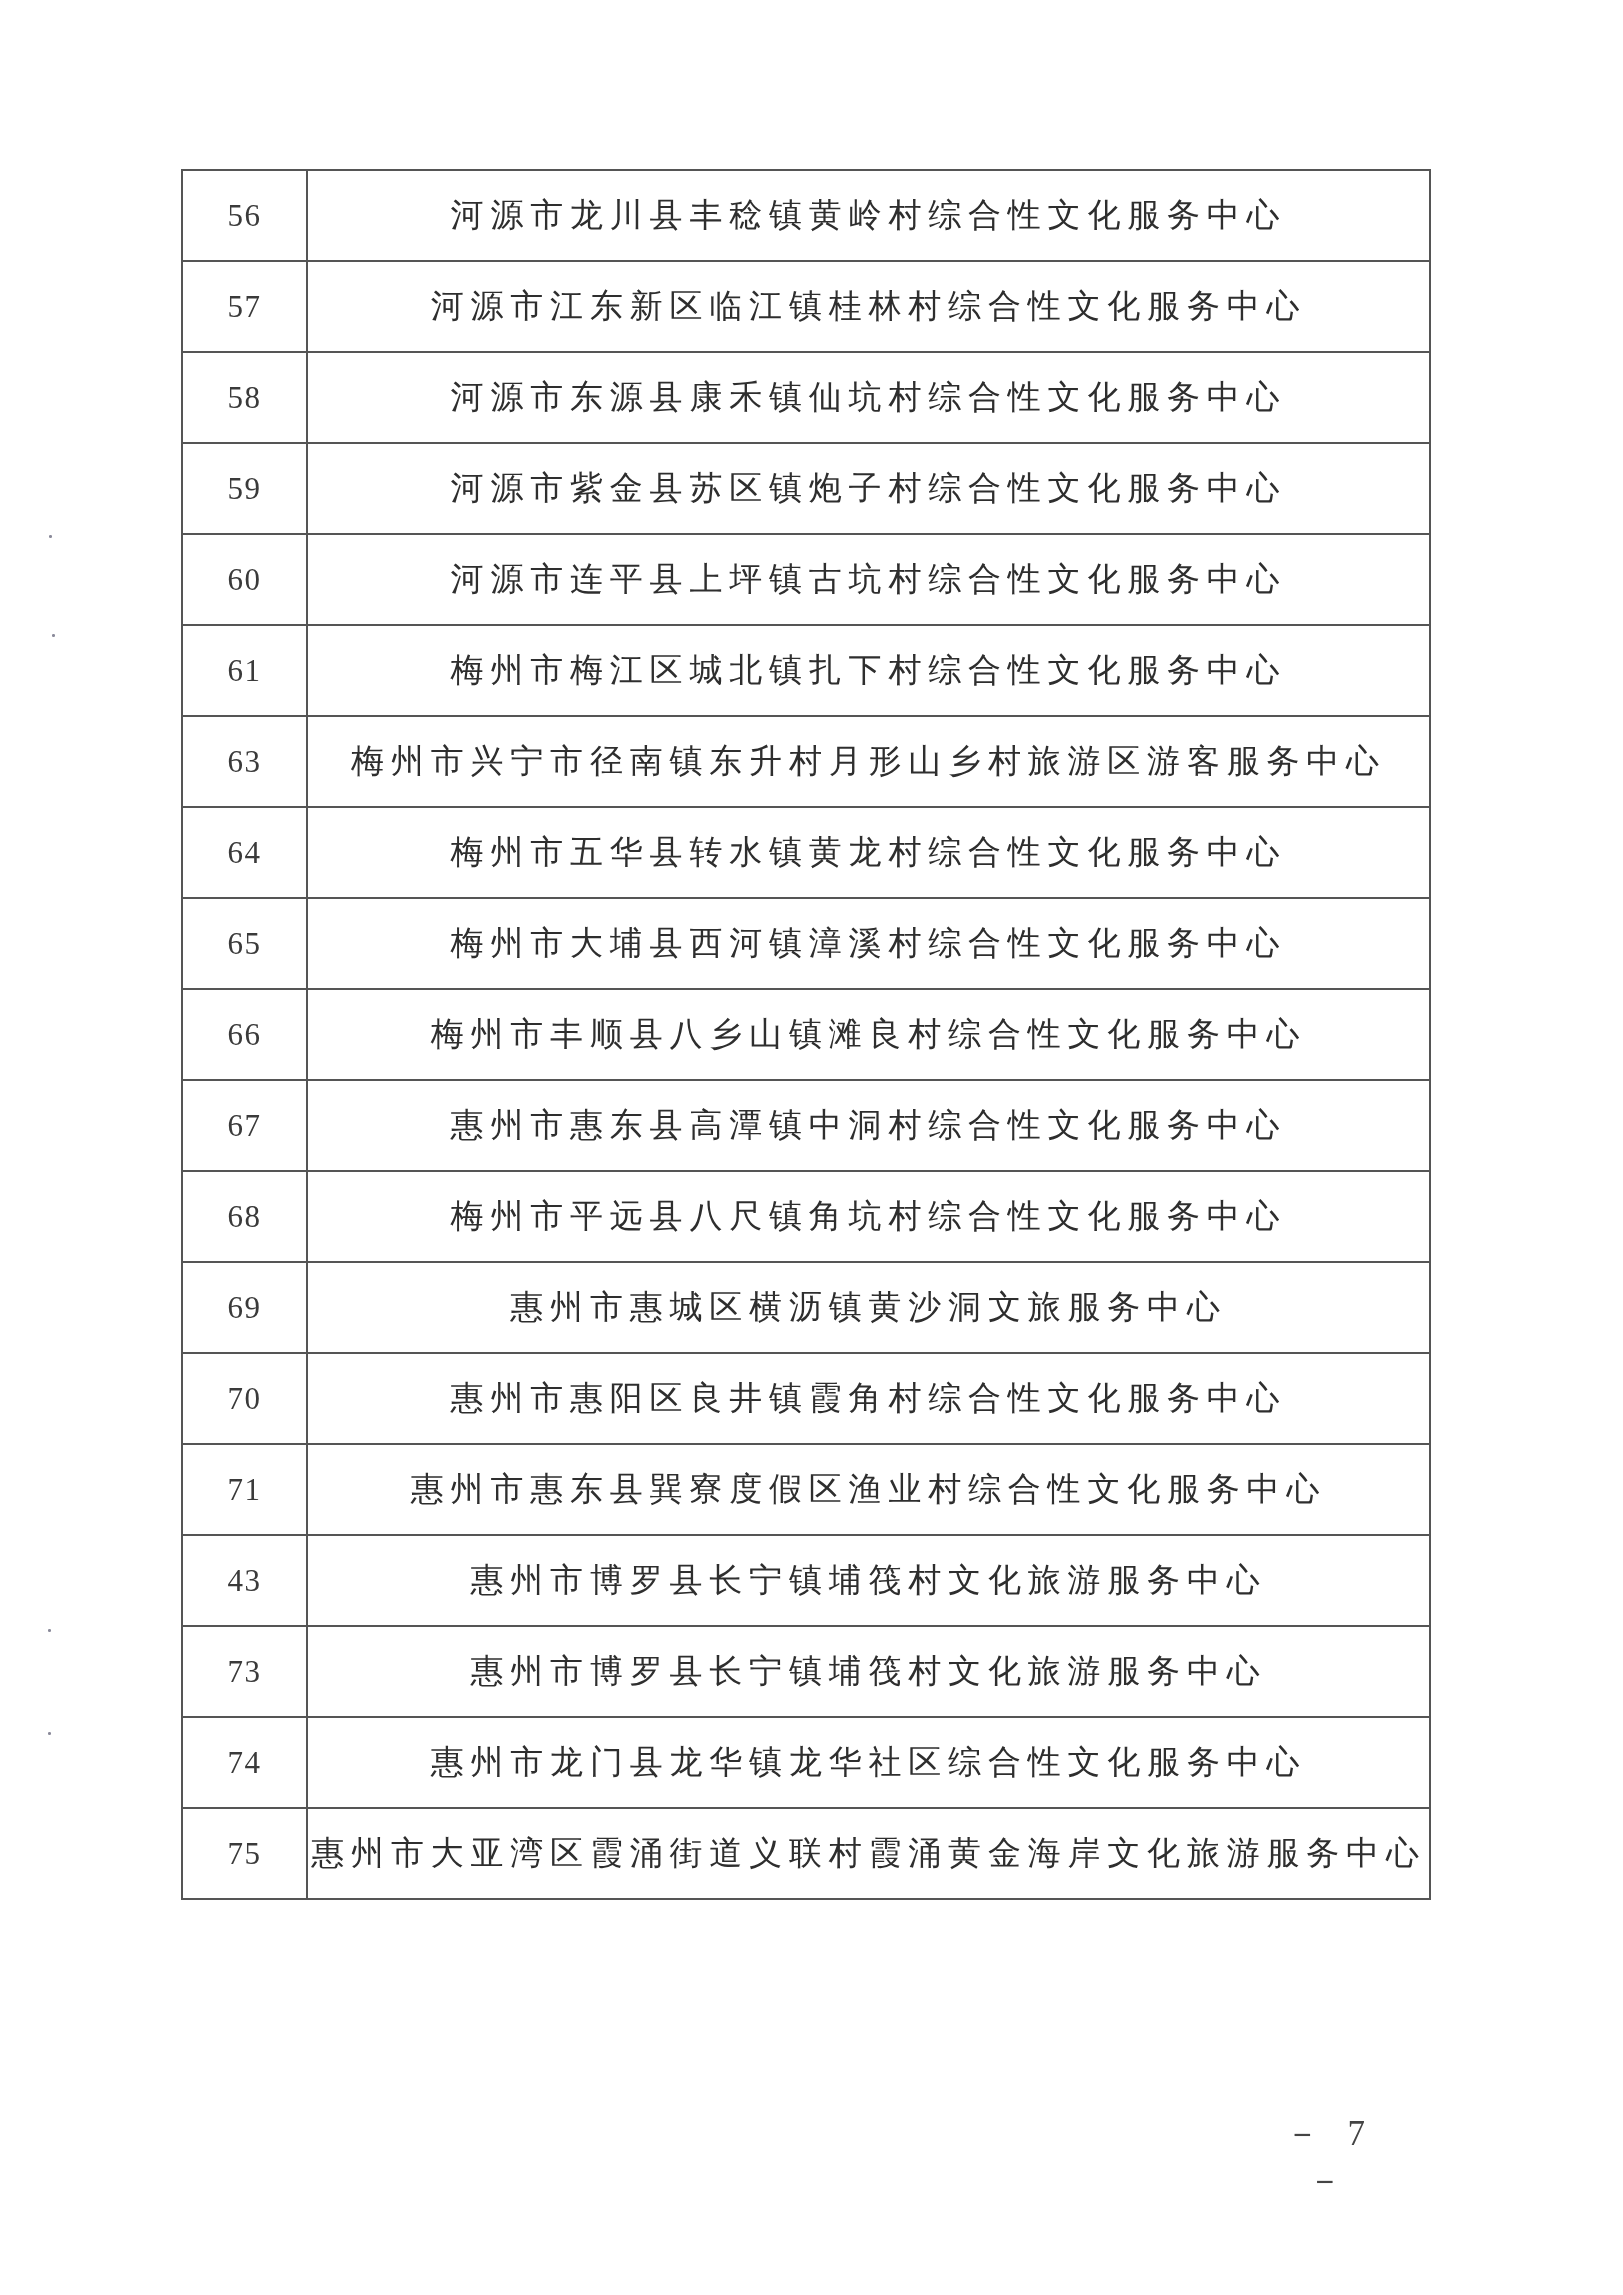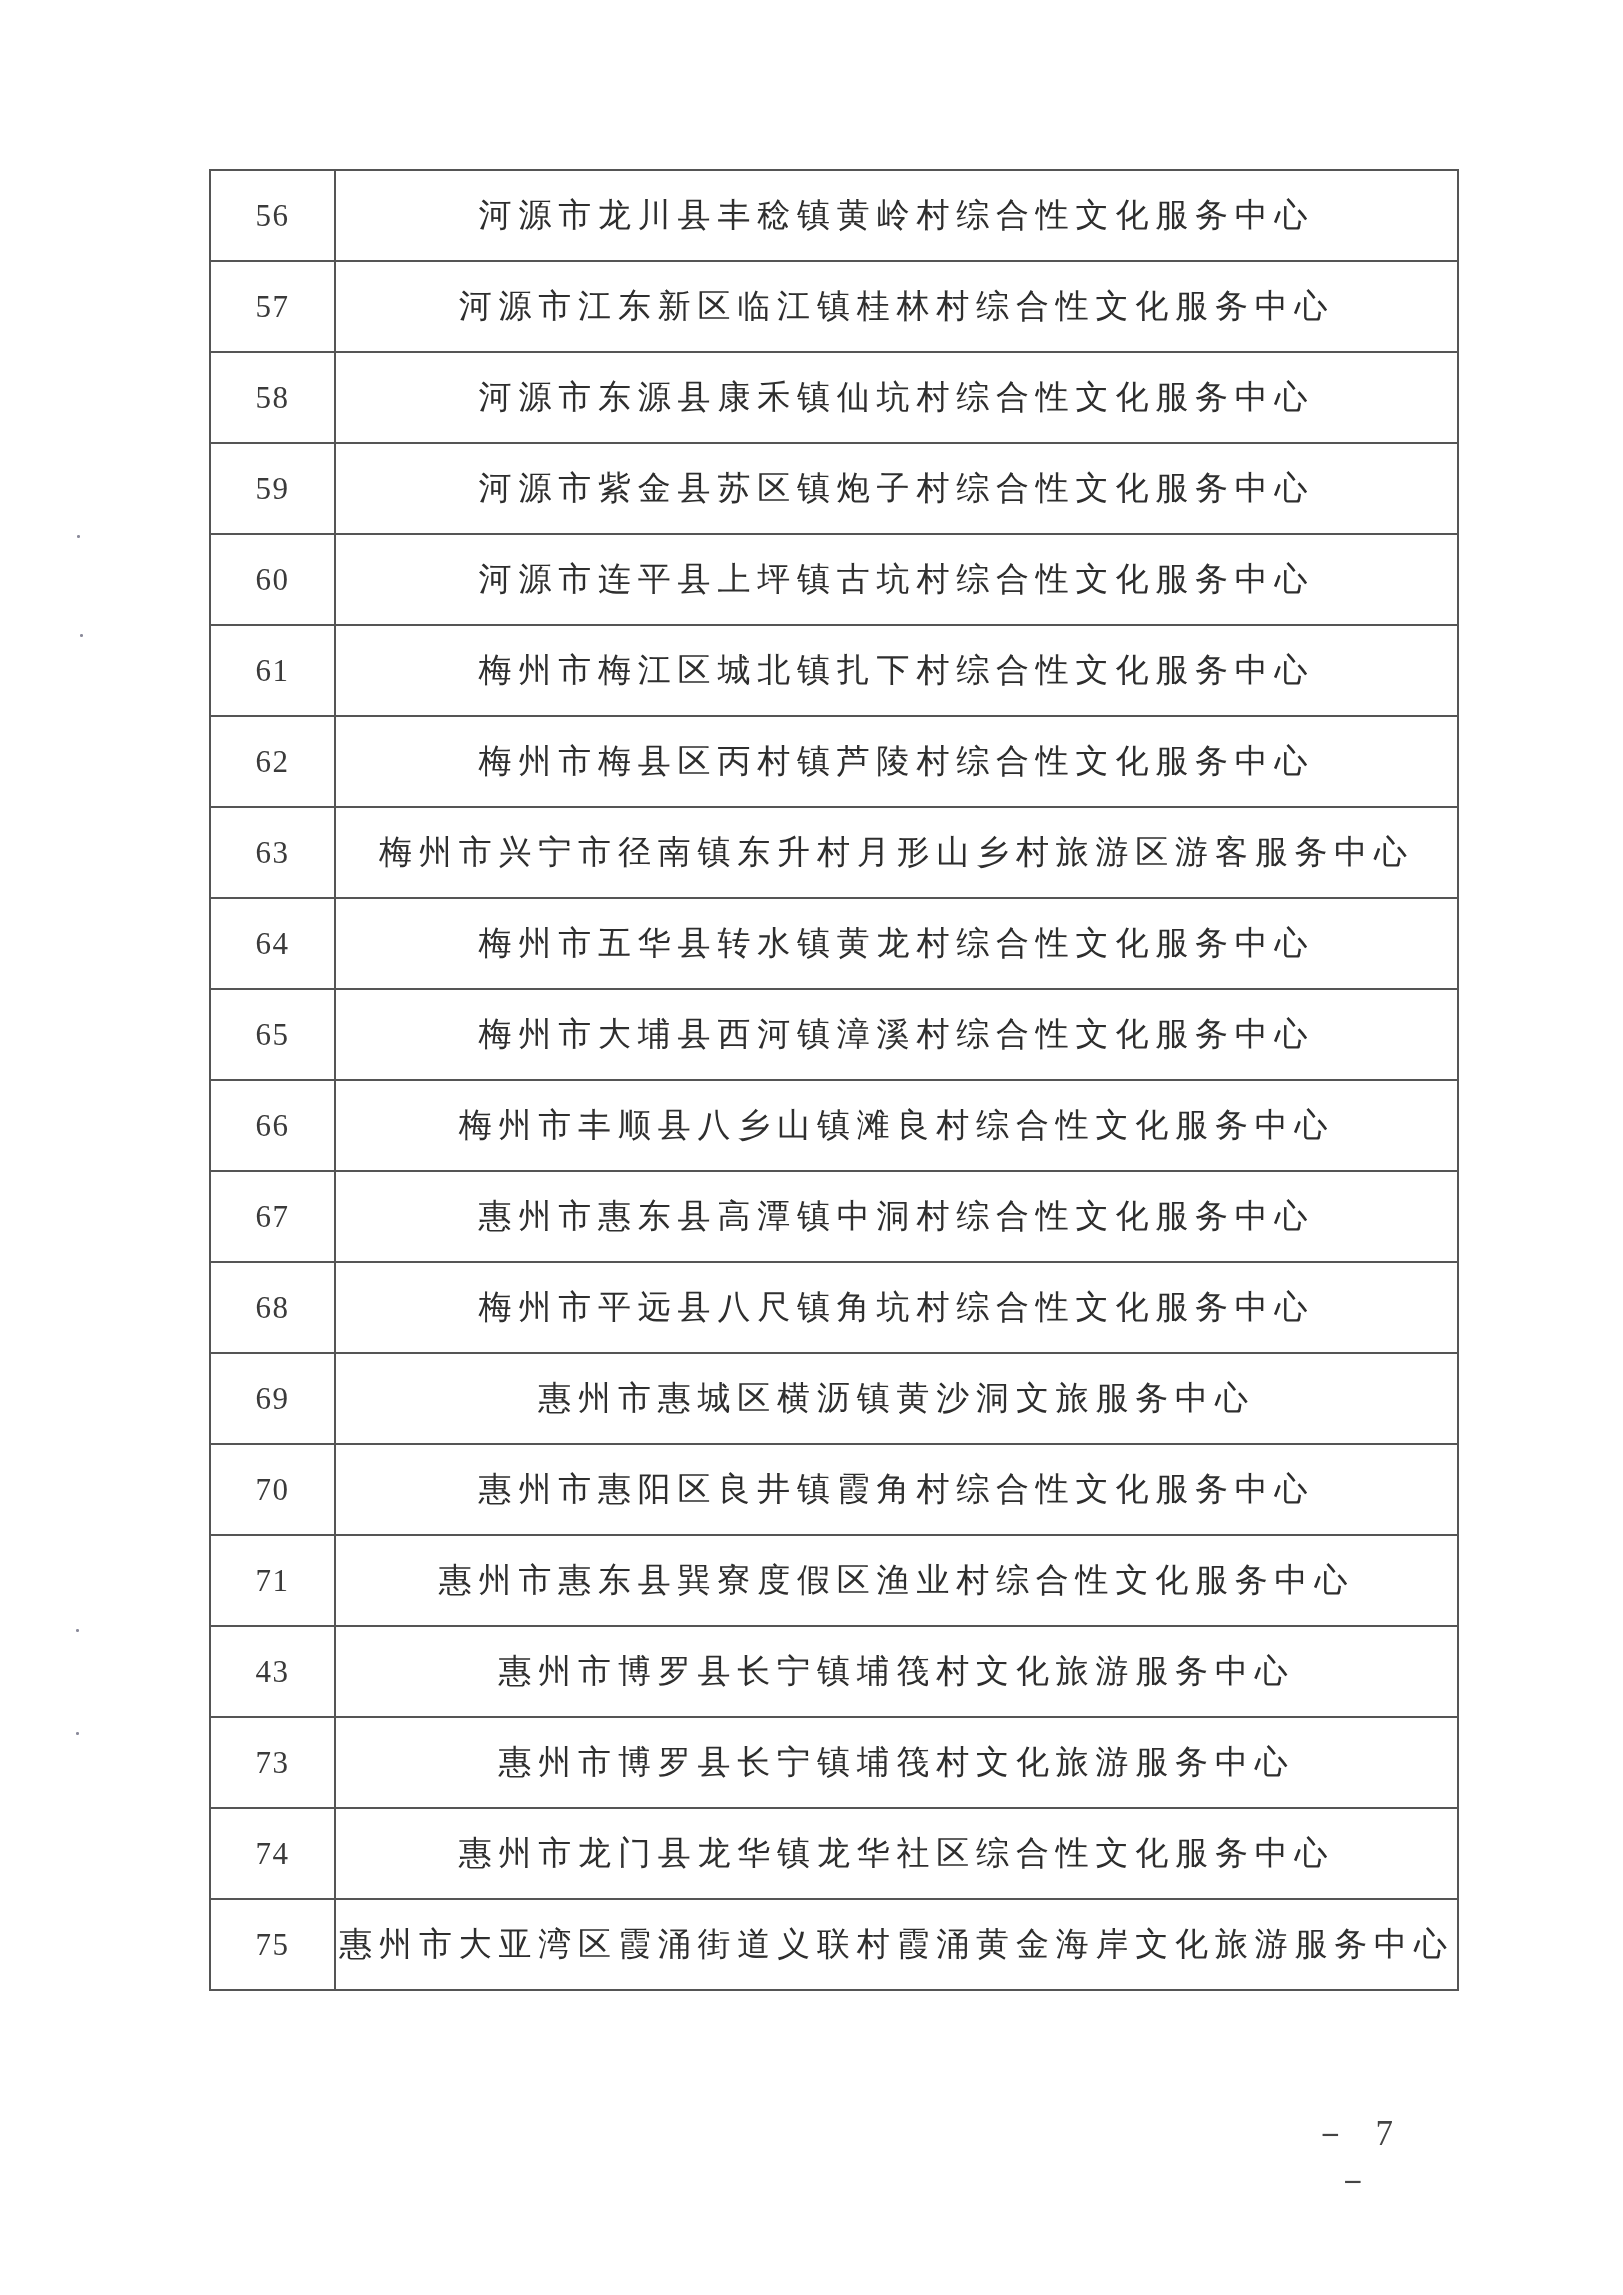--- a/index.html
+++ b/index.html
@@ -1,21 +1,21 @@
 <!DOCTYPE html>
 <html style="font-size:11px"><head>
   <meta charset="utf-8">
   <style>
     html, body { margin: 0; padding: 0; background: #ffffff; }
     body {
       width: 1624px; height: 2295px; position: relative; overflow: hidden;
       font-family: "DejaVu Serif", "Liberation Serif", serif;
       color: #2a2a2a;
     }
-    .page { position: absolute; inset: 0; margin-left: 28px; }
+    .page { position: absolute; inset: 0; }
     .doc-table {
       position: absolute;
       left: 181px; top: 169px;
       width: 1250px;
       border-collapse: collapse;
       table-layout: fixed;
     }
     .doc-table td {
       border: 2px solid #555555;
       height: 89px;
@@ -77,24 +77,20 @@
         </tr>
       <tr>
           <td class="num">60</td>
           <td class="name">河源市连平县上坪镇古坑村综合性文化服务中心</td>
         </tr>
       <tr>
           <td class="num">61</td>
           <td class="name">梅州市梅江区城北镇扎下村综合性文化服务中心</td>
         </tr>
       <tr>
-          <td class="num">62</td>
-          <td class="name">梅州市梅县区丙村镇芦陵村综合性文化服务中心</td>
-        </tr>
-      <tr>
           <td class="num">63</td>
           <td class="name">梅州市兴宁市径南镇东升村月形山乡村旅游区游客服务中心</td>
         </tr>
       <tr>
           <td class="num">64</td>
           <td class="name">梅州市五华县转水镇黄龙村综合性文化服务中心</td>
         </tr>
       <tr>
           <td class="num">65</td>
           <td class="name">梅州市大埔县西河镇漳溪村综合性文化服务中心</td>

